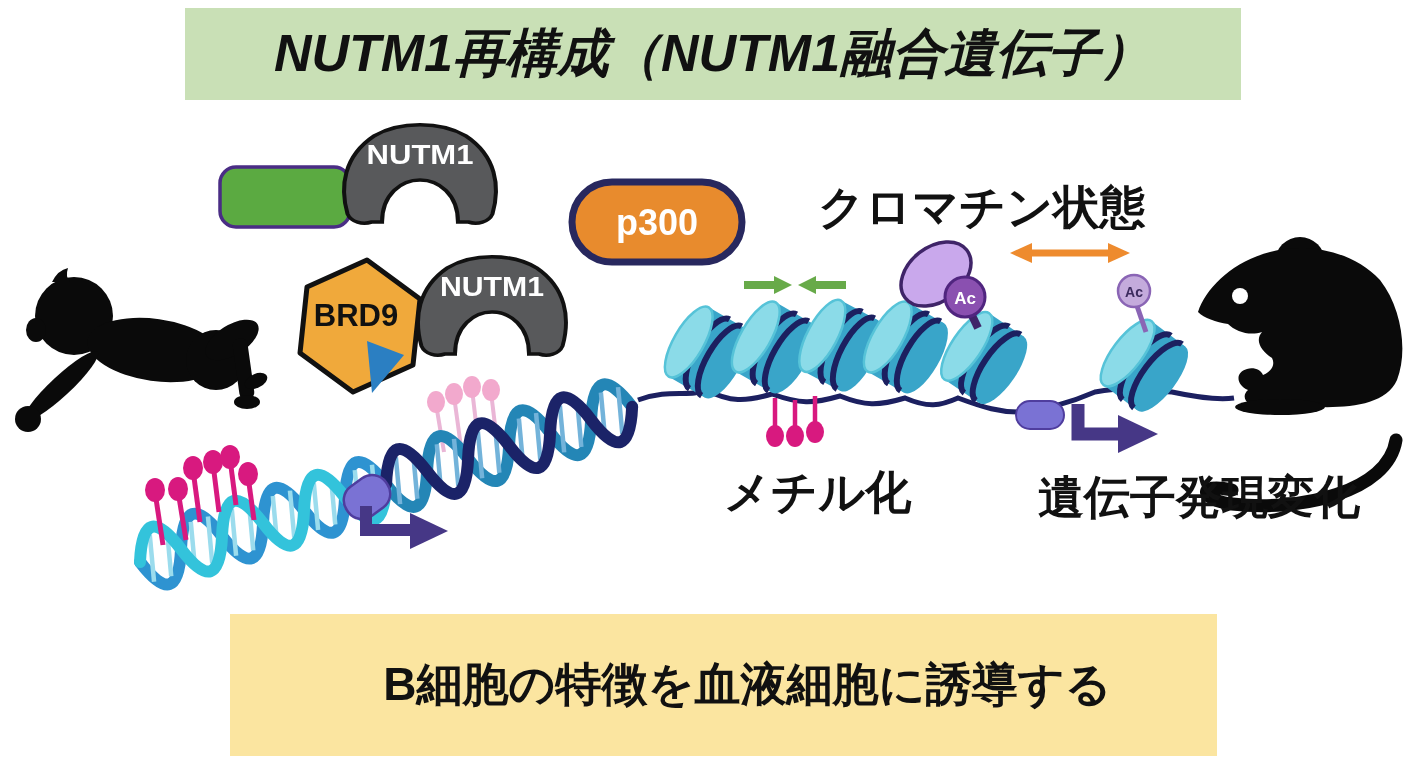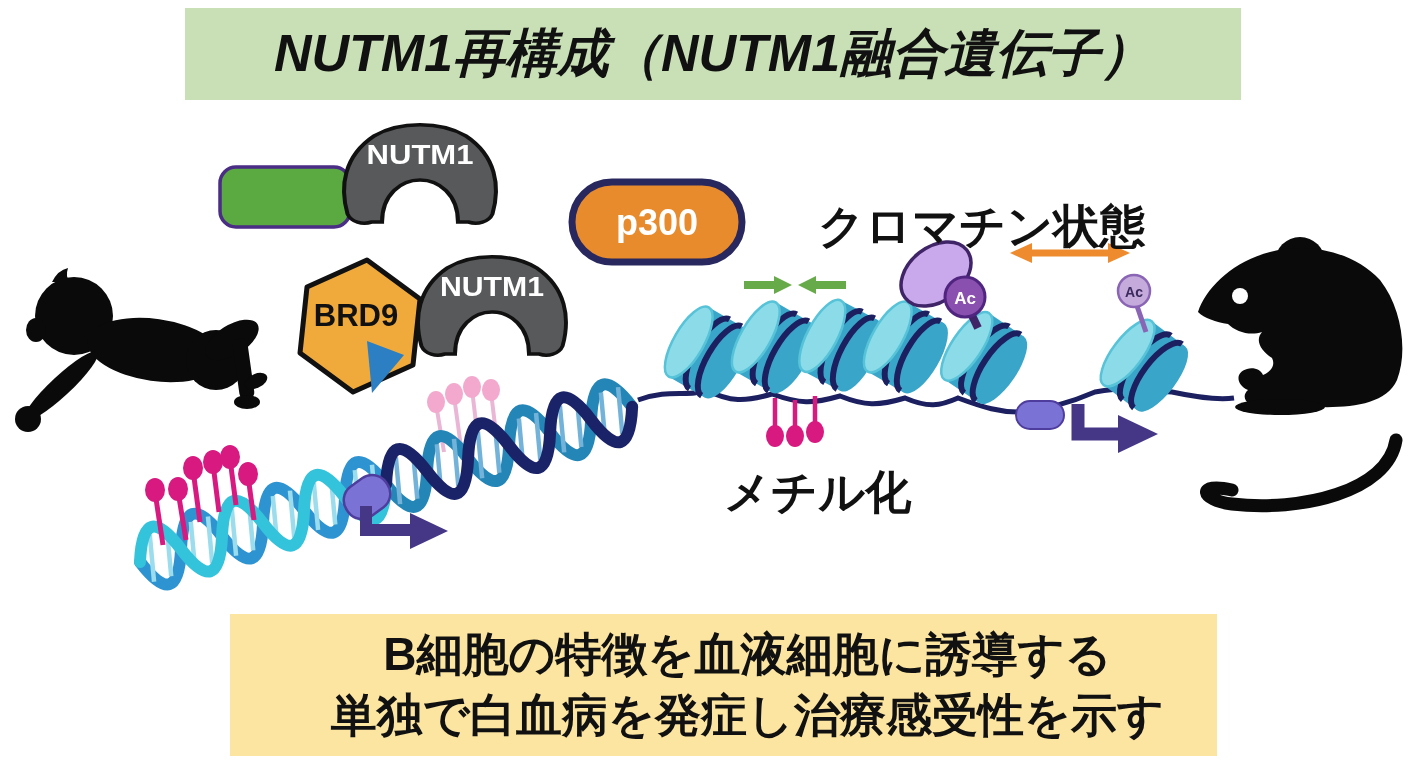--- a/index.html
+++ b/index.html
@@ -18,21 +18,21 @@
 .canvas{position:relative;width:1408px;height:763px;background:#fff;overflow:hidden;}
 .title-box{
   position:absolute;left:185px;top:8px;width:1056px;height:92px;
   background:var(--title_bg);display:flex;align-items:center;justify-content:center;
 }
 .title-text{
   font-size:52px;font-weight:700;font-style:italic;color:#111;white-space:nowrap;letter-spacing:0px;
 }
 .figure-svg{position:absolute;left:0;top:0;}
 .mid-label{position:absolute;font-weight:700;color:#111;white-space:nowrap;}
-.label-chromatin{left:818px;top:196px;font-size:46px;}
+.label-chromatin{left:818px;top:177px;font-size:46px;}
 .label-methyl{left:724px;top:462px;font-size:46px;}
 .label-gene{left:1038px;top:467px;font-size:46px;}
 .caption-box{
   position:absolute;left:230px;top:614px;width:987px;height:142px;background:var(--caption_bg);
   display:flex;flex-direction:column;align-items:center;justify-content:center;gap:4px;padding-left:48px;
 }
 .caption-line{font-size:46px;font-weight:700;color:#111;white-space:nowrap;line-height:1.25;}
 svg text{font-family:"Liberation Sans","DejaVu Sans",sans-serif;}
 </style>
 </head>
@@ -235,19 +235,19 @@
         <path d="M-63,36 C-70,8 -66,-22 -40,-42 C-18,-57 18,-57 40,-42 C66,-22 70,8 63,36
                  C60,44 50,47 42,44 L33,44 C33,16 16,2 0,2 C-16,2 -33,16 -33,44 L-42,44
                  C-50,47 -60,44 -63,36 Z" style="fill:var(--nutm1_gray);stroke:#111;stroke-width:3.5"></path>
         <text x="0" y="-14" text-anchor="middle" font-size="27" font-weight="bold" fill="#ffffff">NUTM1</text>
       </g>
     </g>
   </svg>
 
   <div class="mid-label label-chromatin">クロマチン状態</div>
   <div class="mid-label label-methyl">メチル化</div>
+  <div class="mid-label label-gene">遺伝子発現変化</div>
 
   <div class="caption-box">
     <div class="caption-line">B細胞の特徴を血液細胞に誘導する</div>
-    <div class="caption-line">単独で白血病を発症し治療感受性を示す</div>
   </div>
 
 </div>
 
 </body></html>

